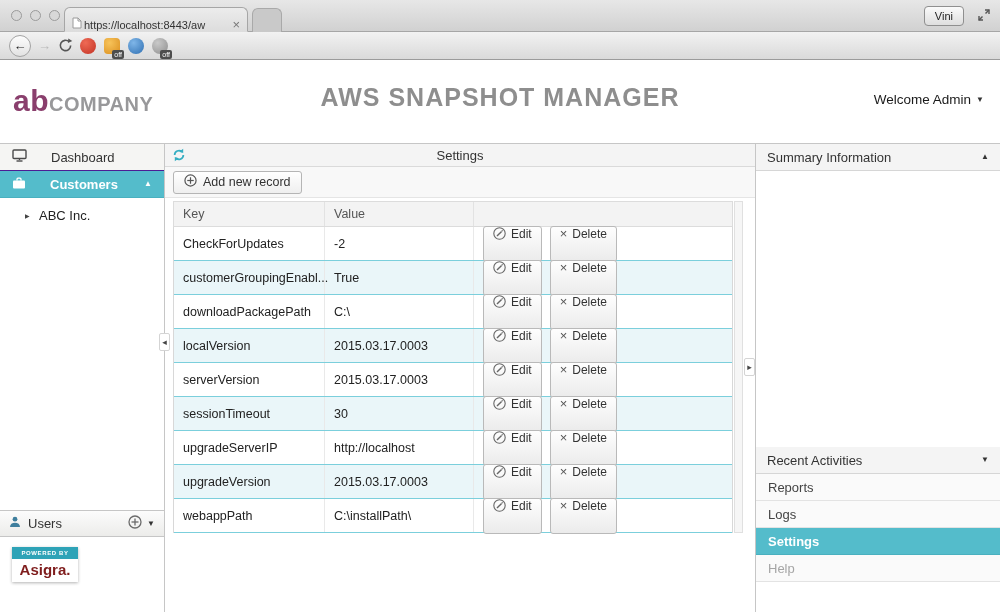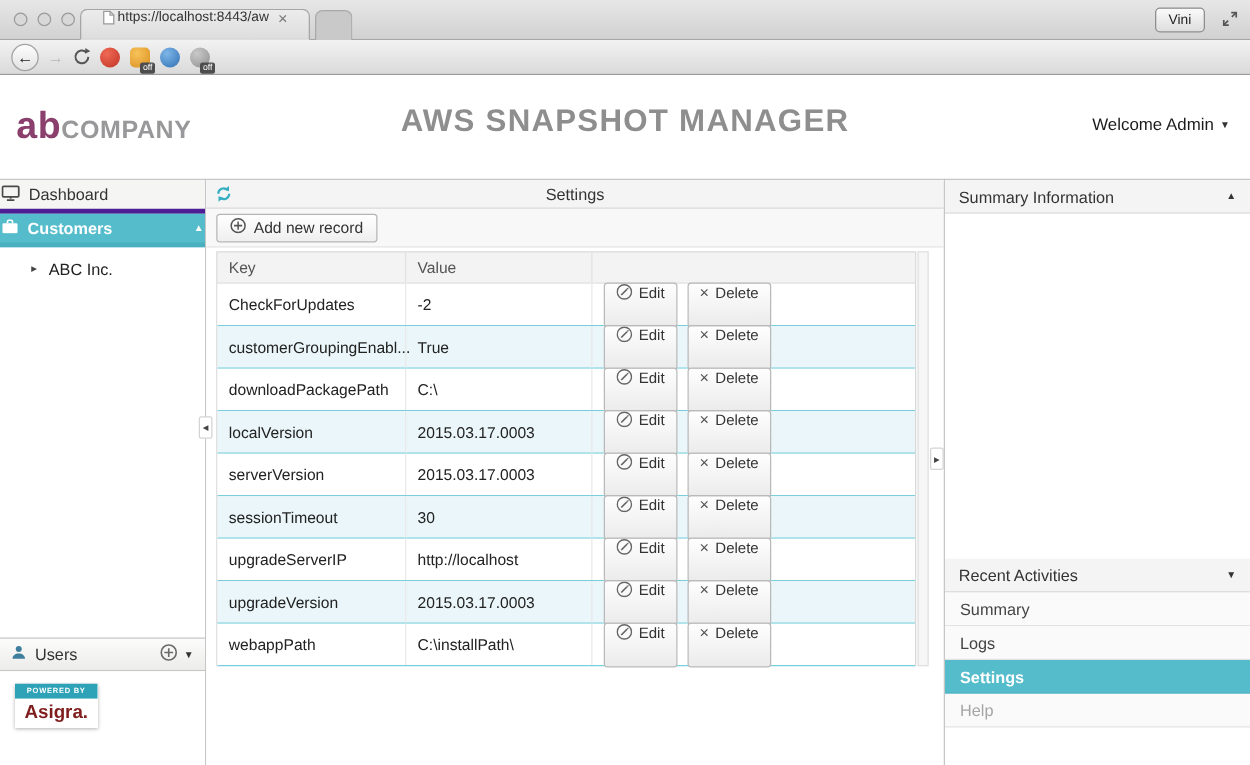--- a/index.html
+++ b/index.html
@@ -5,21 +5,21 @@
   *{margin:0;padding:0;box-sizing:border-box}
   html,body{width:1000px;height:612px;overflow:hidden}
   body{font-family:"Liberation Sans","DejaVu Sans",sans-serif;font-size:13px;color:#333;background:#fff;position:relative}
   button{font-family:inherit;cursor:pointer}
   :root{--accent:#54bccb;--row-border:#7bcfdc}
 
   
   .titlebar{height:32px;background:linear-gradient(#e7e7e7,#d1d1d1);border-bottom:1px solid #a6a6a6;position:relative}
   .traffic{position:absolute;left:11px;top:10px;display:flex;gap:8px}
   .light{width:11px;height:11px;border-radius:50%;border:1px solid #9b9b9b;background:#d8d8d8}
-  .tab{position:absolute;left:64px;bottom:-1px;width:184px;height:25px;background:linear-gradient(#ececec,#dddddd);border:1px solid #a6a6a6;border-bottom:1px solid #ddd;border-radius:6px 6px 0 0;display:flex;align-items:flex-start;gap:2px;padding:0 17px;font-size:11px;color:#333}
+  .tab{position:absolute;left:64px;bottom:-1px;width:184px;height:25px;background:linear-gradient(#ececec,#dddddd);border:1px solid #a6a6a6;border-bottom:1px solid #ddd;border-radius:6px 6px 0 0;display:flex;align-items:flex-end;gap:2px;padding:0 7px;font-size:11px;color:#333}
   .tab-title{flex:1;white-space:nowrap;overflow:hidden}
   .tab-close{color:#777;font-size:13px;line-height:1}
   .tab-stub{position:absolute;left:252px;bottom:-1px;width:30px;height:24px;background:#c9c9c9;border:1px solid #a9a9a9;border-bottom:none;border-radius:6px 6px 0 0}
   .profile-chip{position:absolute;right:36px;top:6px;height:20px;padding:0 10px;border:1px solid #8f8f8f;border-radius:4px;background:linear-gradient(#fafafa,#dedede);font-size:11px;display:flex;align-items:center;color:#222}
   .win-expand{position:absolute;right:10px;top:9px;line-height:0}
 
   .toolbar{height:28px;background:linear-gradient(#f2f2f2,#dadada);border-bottom:1px solid #9b9b9b;display:flex;align-items:center;gap:7px;padding:0 9px}
   .nav-back{width:22px;height:22px;border:1px solid #a3a3a3;border-radius:50%;background:linear-gradient(#fdfdfd,#e2e2e2);display:flex;align-items:center;justify-content:center;font-size:13px;color:#222}
   .nav-fwd{font-size:13px;color:#b9b9b9}
   .nav-refresh{line-height:0}
@@ -41,21 +41,21 @@
   .logo-ab{font-size:30px;font-weight:bold;color:#8a3f6d;letter-spacing:.5px}
   .logo-co{font-size:20px;font-weight:bold;color:#98989a;letter-spacing:.5px}
   .app-title{position:absolute;left:0;right:0;top:23px;text-align:center;font-size:25px;font-weight:bold;color:#8e8e8e;letter-spacing:1px}
   .welcome{position:absolute;right:16px;top:32px;font-size:13.5px;color:#1a1a1a;display:flex;align-items:center;gap:5px}
   .caret{font-size:8px;color:#333;line-height:1}
 
   
   .main{position:absolute;top:140px;left:0;right:0;bottom:0;background:#fff}
 
   .sidebar{position:absolute;left:0;top:3px;bottom:0;width:165px;border-top:1px solid #c6c6c6;border-right:1px solid #c6c6c6;background:#fff;display:flex;flex-direction:column}
-  .side-item{height:27px;flex:0 0 27px;display:flex;align-items:center;gap:7px;padding:0 1px;background:#f5f5f3;border-bottom:4px solid #4c1d95;color:#333}
+  .side-item{height:27px;flex:0 0 27px;display:flex;align-items:center;gap:24px;padding:0 12px;background:#f5f5f3;border-bottom:1px solid #4c1d95;color:#333}
   .side-item.active{background:var(--accent);border-bottom-color:#49b0bf;color:#fff;font-weight:bold}
   .side-item .caret{margin-left:auto}
   .side-item.active .caret{color:#fff}
   .sub-list{padding:7px 0 5px;background:#fff}
   .sub-item{height:20px;display:flex;align-items:center;padding-left:39px;position:relative;color:#222}
   .sub-chev{position:absolute;left:25px;font-size:6px;color:#444}
   .users-row{margin-top:auto;height:27px;flex:0 0 27px;border-top:1px solid #c6c6c6;border-bottom:1px solid #c6c6c6;background:linear-gradient(#fcfcfc,#ececea);display:flex;align-items:center;gap:7px;padding:0 9px;color:#333}
   .users-actions{margin-left:auto;display:flex;align-items:center;gap:5px}
   .asigra-area{height:75px;flex:0 0 75px;padding:10px 0 0 12px;background:#fff}
   .asigra{width:66px;box-shadow:0 1px 3px rgba(0,0,0,.3)}
@@ -450,21 +450,21 @@
       <span>Summary Information</span>
       <span class="caret">▲</span>
     </div>
     <div class="summary-body"></div>
     <div class="panel-head">
       <span>Recent Activities</span>
       <span class="caret">▼</span>
     </div>
     <div>
   <div class="menu-item">
-    <span>Summary</span>
+    <span>Reports</span>
   </div>
 
   <div class="menu-item">
     <span>Logs</span>
   </div>
 
   <div class="menu-item active">
     <span>Settings</span>
   </div>
 

